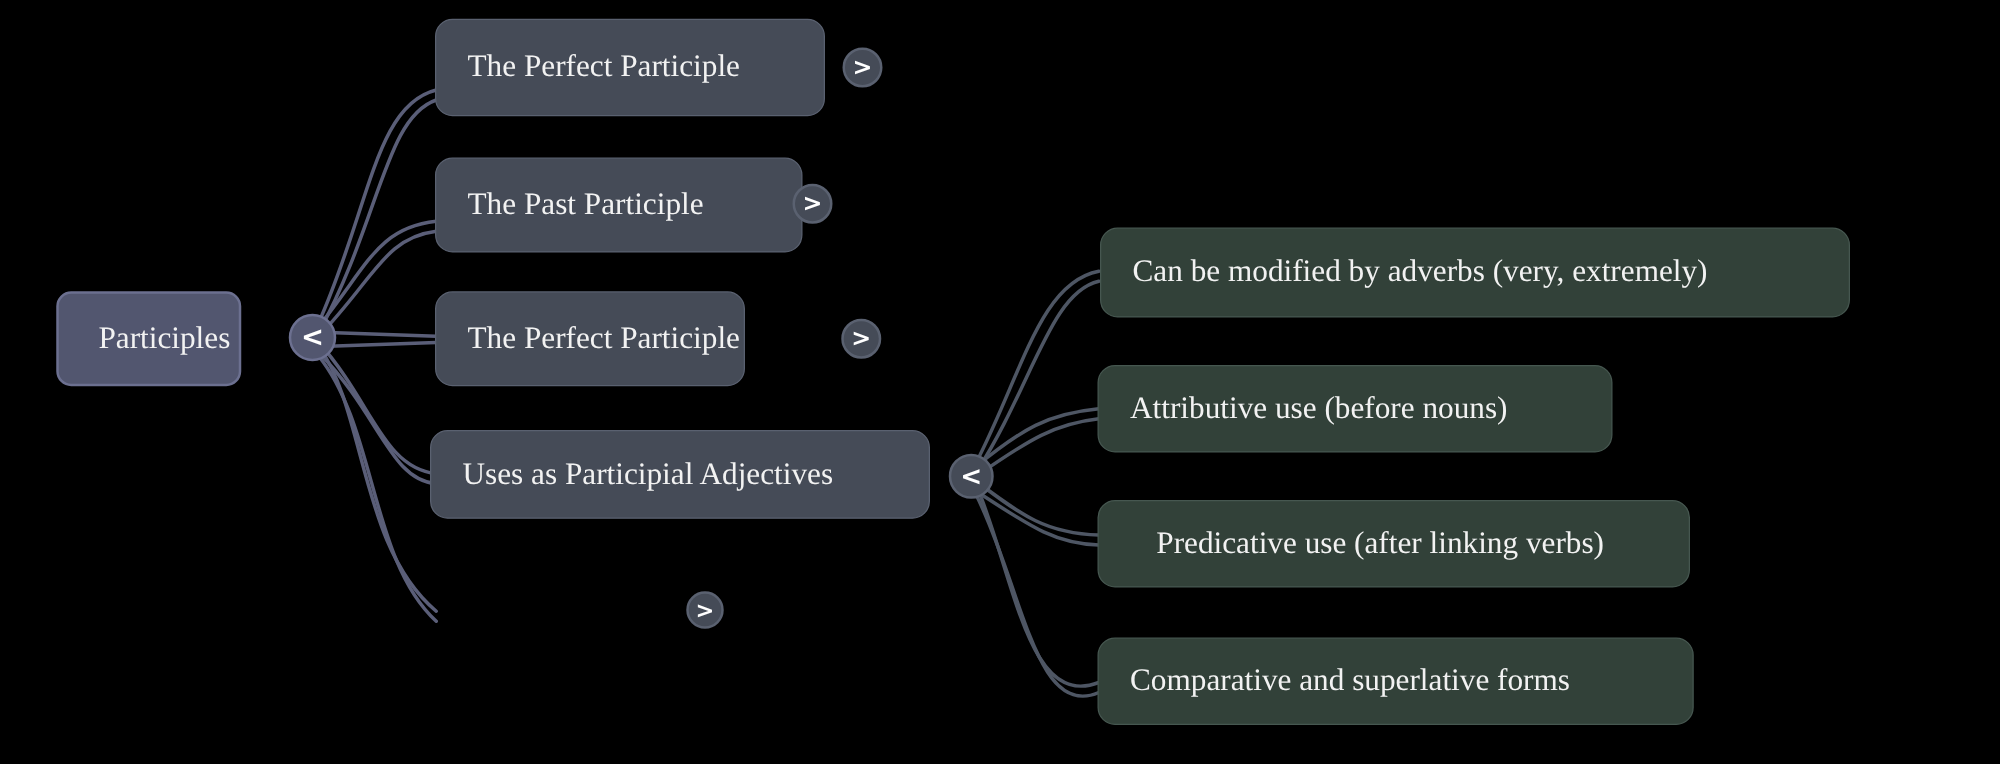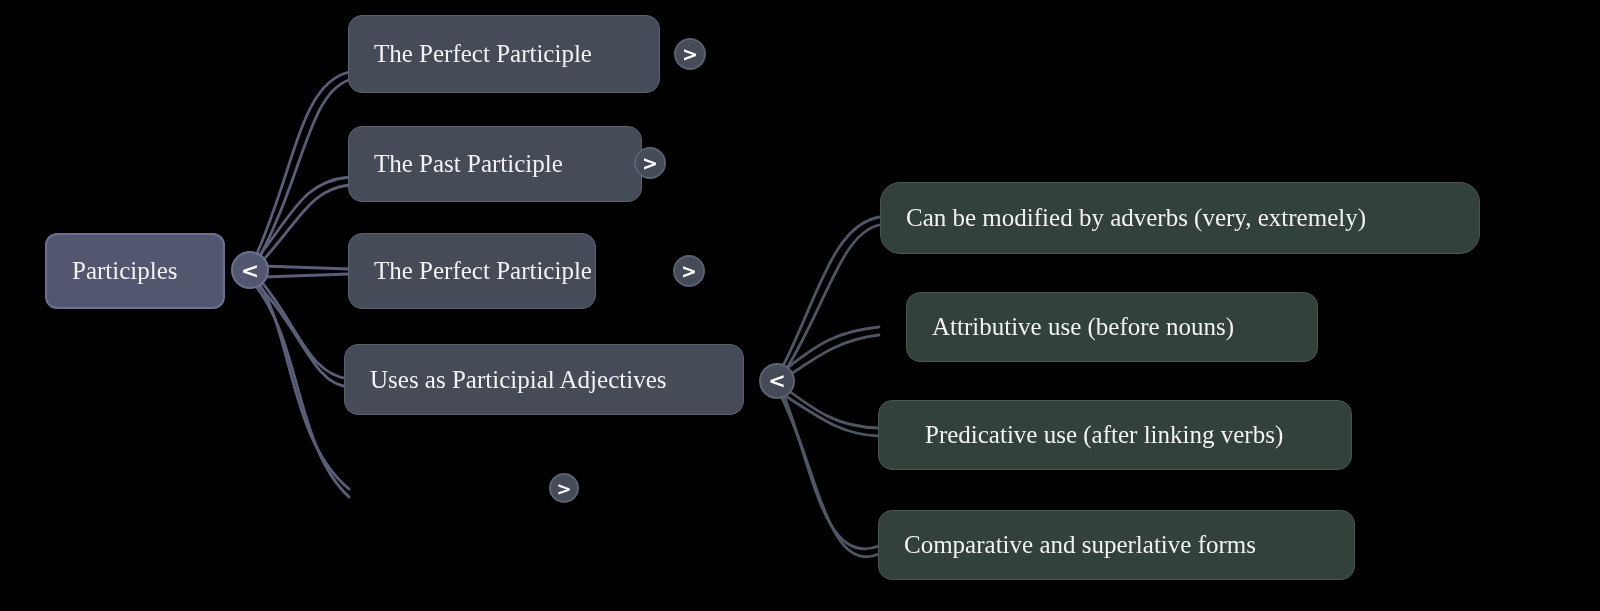--- a/index.html
+++ b/index.html
@@ -58,21 +58,21 @@
     <path class="edge-l2" d="M781,370 C818,298 832,226 879,217"></path>
     <path class="edge-l2" d="M781,378 C826,308 840,234 879,225"></path>
     <path class="edge-l2" d="M781,373 C818,343 838,331 879,327"></path>
     <path class="edge-l2" d="M781,381 C824,351 844,339 879,335"></path>
     <path class="edge-l2" d="M781,385 C818,413 838,427 879,428"></path>
     <path class="edge-l2" d="M781,393 C824,421 844,435 879,436"></path>
     <path class="edge-l2" d="M781,388 C812,462 822,568 879,546"></path>
     <path class="edge-l2" d="M781,396 C818,470 828,576 879,554"></path>
   </svg>
 
-  <div class="node node-root" style="left:45px;top:233px;width:180px;height:76px;">
+  <div class="node node-root" style="left:45px;top:233px;width:148px;height:76px;justify-content:center;">
     <span>Participles</span>
   </div>
   <div class="toggle toggle-root" style="left:231px;top:251px;width:38px;height:38px;font-size:22px;">&lt;</div>
 
   <div class="node node-branch" style="left:348px;top:15px;width:312px;height:78px;">
     <span>The Perfect Participle</span>
   </div>
   <div class="toggle toggle-branch" style="left:674px;top:38px;width:32px;height:32px;font-size:19px;">&gt;</div>
 
   <div class="node node-branch" style="left:348px;top:126px;width:294px;height:76px;">
@@ -85,24 +85,24 @@
   </div>
   <div class="toggle toggle-branch" style="left:673px;top:255px;width:32px;height:32px;font-size:19px;">&gt;</div>
 
   <div class="node node-branch" style="left:344px;top:344px;width:400px;height:71px;">
     <span>Uses as Participial Adjectives</span>
   </div>
   <div class="toggle toggle-branch" style="left:759px;top:363px;width:36px;height:36px;font-size:21px;">&lt;</div>
 
   <div class="toggle toggle-branch" style="left:549px;top:473px;width:30px;height:30px;font-size:18px;">&gt;</div>
 
-  <div class="node node-leaf" style="left:880px;top:182px;width:600px;height:72px;border-radius:20px;">
+  <div class="node node-leaf" style="left:880px;top:182px;width:600px;height:72px;">
     <span>Can be modified by adverbs (very, extremely)</span>
   </div>
-  <div class="node node-leaf" style="left:878px;top:292px;width:412px;height:70px;margin-left:28px;">
+  <div class="node node-leaf" style="left:878px;top:292px;width:412px;height:70px;">
     <span>Attributive use (before nouns)</span>
   </div>
   <div class="node node-leaf" style="left:878px;top:400px;width:474px;height:70px;padding-left:46px;">
     <span>Predicative use (after linking verbs)</span>
   </div>
   <div class="node node-leaf" style="left:878px;top:510px;width:477px;height:70px;">
     <span>Comparative and superlative forms</span>
   </div>
 
 </div>

